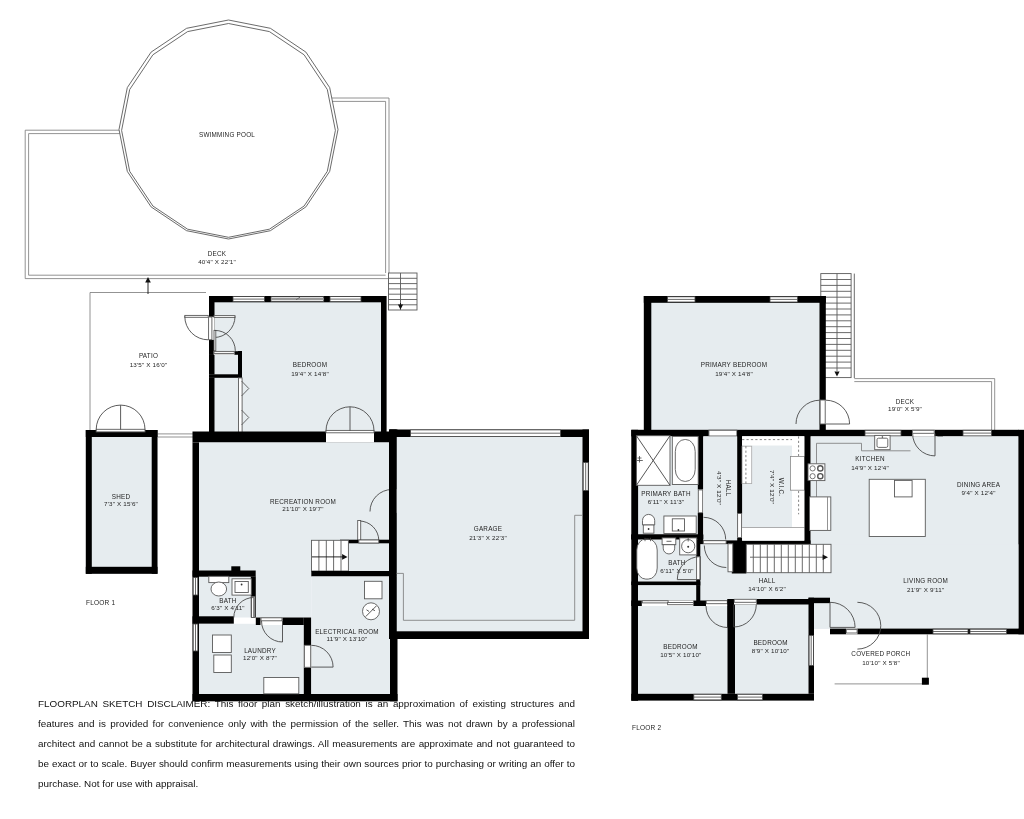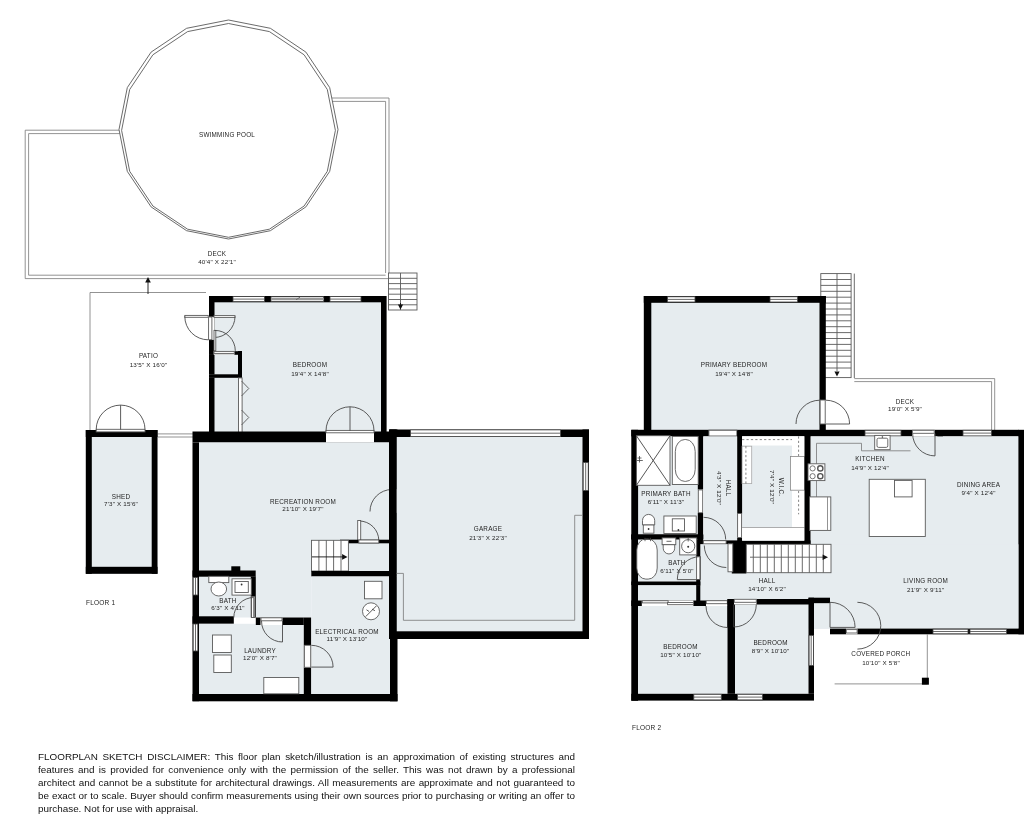--- a/index.html
+++ b/index.html
@@ -7,22 +7,22 @@
   text{font-family:"Liberation Sans",sans-serif;fill:#1d1d1d;}
   .rl{font-size:6.35px;letter-spacing:0.22px;}
   .dm{font-size:6.25px;letter-spacing:0.18px;}
   .w{fill:#000000;}
   .f{fill:#e6ecef;}
   .tl{fill:none;stroke:#5a5a5a;stroke-width:0.9;}
   .tl2{fill:none;stroke:#777777;stroke-width:0.8;}
   .arc{fill:none;stroke:#4a4a4a;stroke-width:0.9;}
   .wt{fill:#ffffff;stroke:#5a5a5a;stroke-width:0.9;}
   .wn{fill:#ffffff;stroke:#444444;stroke-width:0.8;}
-  #disc{position:absolute;left:38px;top:750px;width:537px;font-family:"Liberation Sans",sans-serif;
-        font-size:9.9px;line-height:13px;color:#111;text-align:justify;}
+  #disc{position:absolute;left:38px;top:694px;width:537px;font-family:"Liberation Sans",sans-serif;
+        font-size:9.9px;line-height:20px;color:#111;text-align:justify;}
 </style>
 </head>
 <body>
 <svg width="1024" height="819" viewBox="0 0 1024 819" xmlns="http://www.w3.org/2000/svg">
 
 <g id="floor1">
 
 <g>
 <path class="tl2" d="M25.2 130.2 H140 M28.6 133.6 H140"></path>
 <path class="tl2" d="M320 98 H389 M320 101.4 H385.6"></path>

